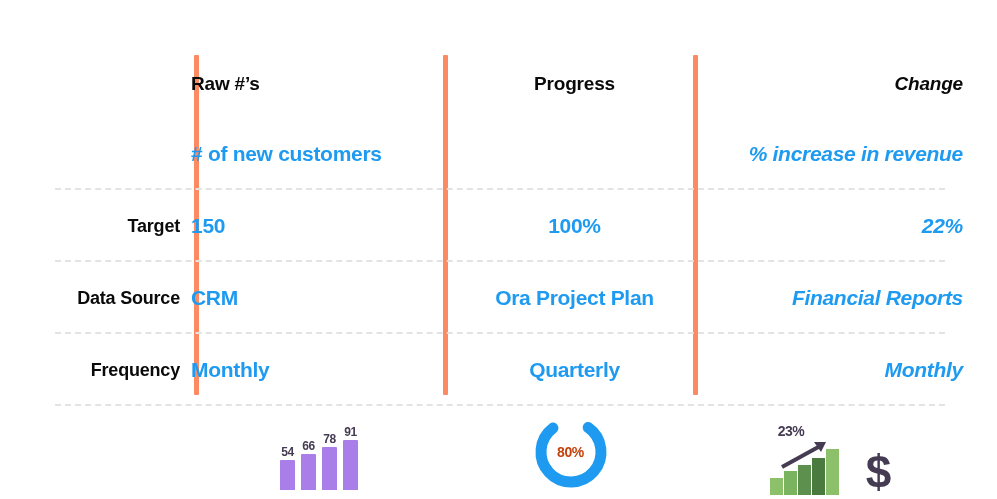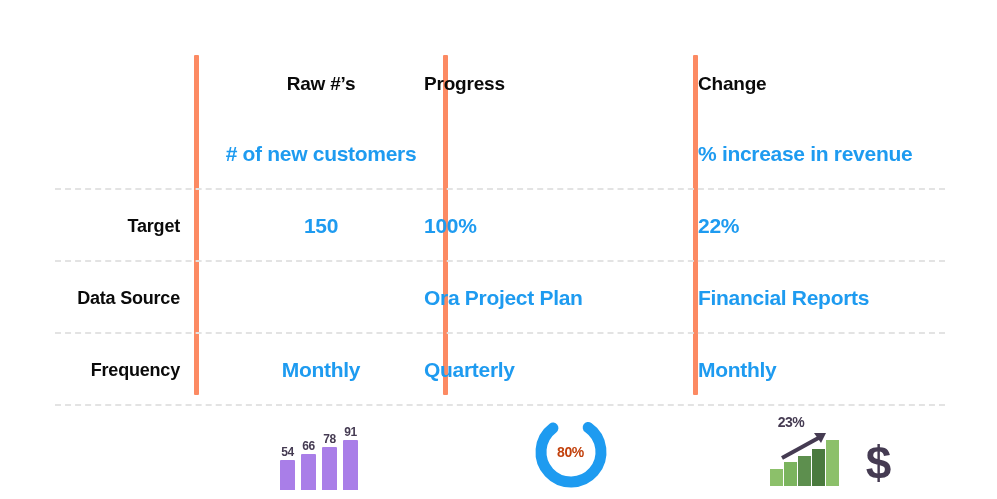--- a/index.html
+++ b/index.html
@@ -52,23 +52,23 @@
   .cell {
     position: absolute;
     display: flex;
     align-items: center;
     box-sizing: border-box;
     white-space: nowrap;
   }
 
   
   .col-label  { left: 0px;   width: 182px; justify-content: flex-end; padding-right: 2px; }
-  .col-1      { left: 199px; width: 244px; justify-content: center; }
-  .col-2      { left: 424px; width: 269px; }
-  .col-3      { left: 698px; width: 265px; justify-content: flex-start; }
+  .col-1      { left: 191px; width: 244px; justify-content: flex-start; }
+  .col-2      { left: 440px; width: 269px; justify-content: center; }
+  .col-3      { left: 698px; width: 265px; justify-content: flex-end; font-style: italic; }
 
   
   .row-head { top: 60px;  height: 48px; }
   .row-1    { top: 128px; height: 52px; }
   .row-2    { top: 200px; height: 52px; }
   .row-3    { top: 272px; height: 52px; }
   .row-4    { top: 344px; height: 52px; }
 
   .hdr-text {
     font-size: 19px;
@@ -152,21 +152,21 @@
     font-weight: bold;
     color: #c2410c;
     letter-spacing: -0.4px;
   }
 
   
   .green-group {
     display: flex;
     align-items: flex-end;
     gap: 24px;
-    margin-bottom: 13px;
+    margin-bottom: 4px;
   }
   .greenchart {
     position: relative;
     width: 72px;
     height: 72px;
   }
   .gbars {
     position: absolute;
     bottom: 0;
     left: 0;
@@ -231,20 +231,23 @@
   </div>
   <div class="cell col-2 row-2">
     <span class="value-text">100%</span>
   </div>
   <div class="cell col-3 row-2">
     <span class="value-text">22%</span>
   </div>
 
   <div class="cell col-label row-3">
     <span class="rowlabel-text">Data Source</span>
+  </div>
+  <div class="cell col-1 row-3">
+    <span class="value-text">CRM</span>
   </div>
   <div class="cell col-2 row-3">
     <span class="value-text">Ora Project Plan</span>
   </div>
   <div class="cell col-3 row-3">
     <span class="value-text">Financial Reports</span>
   </div>
 
   <div class="cell col-label row-4">
     <span class="rowlabel-text">Frequency</span>

